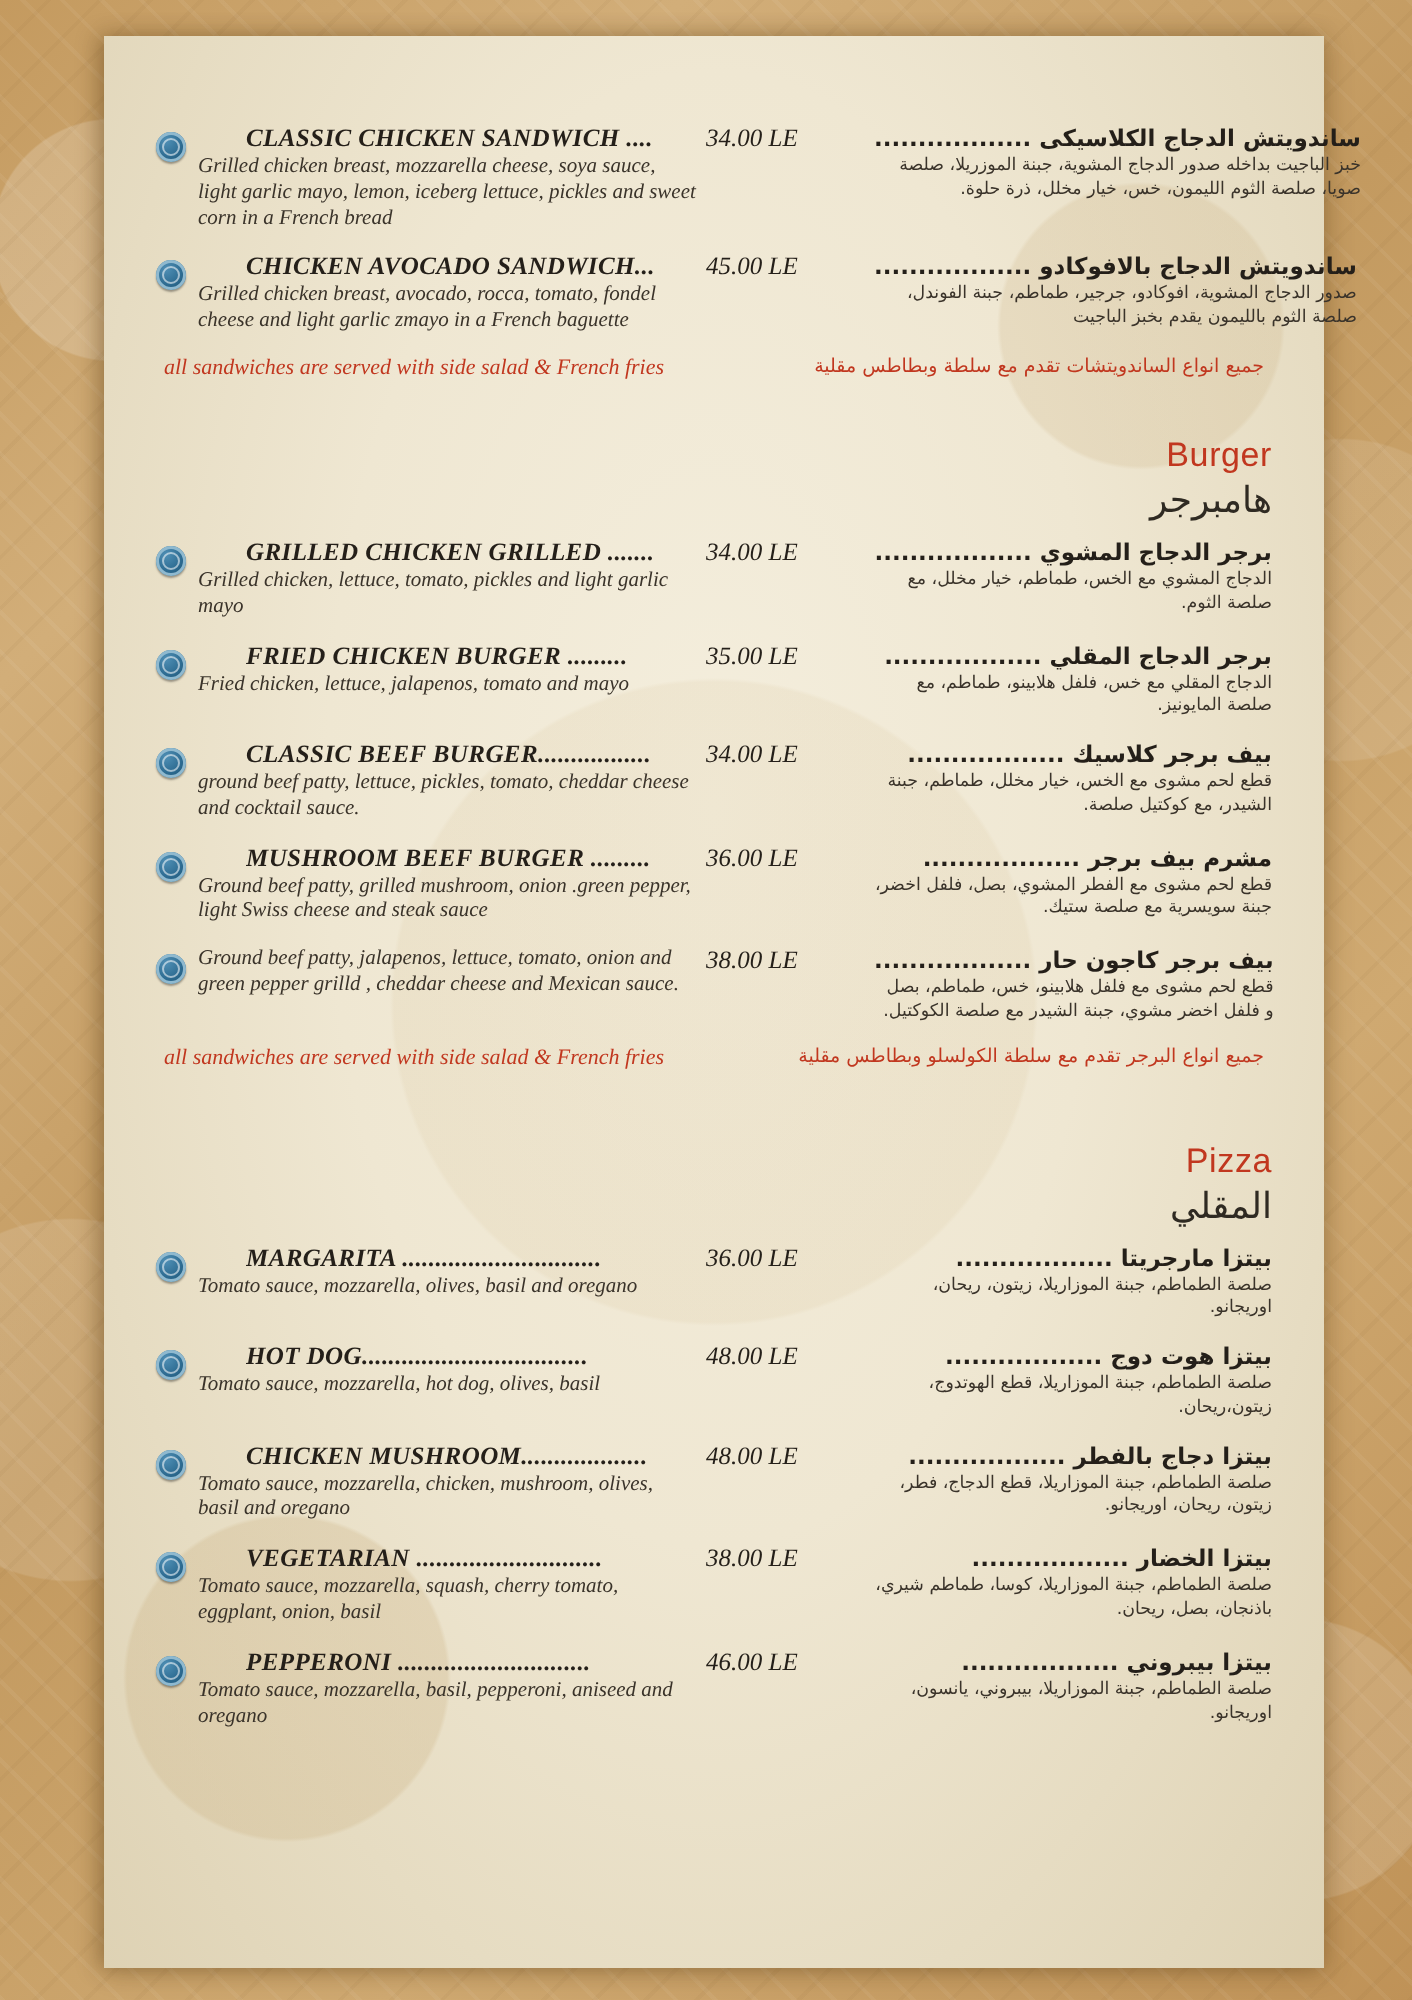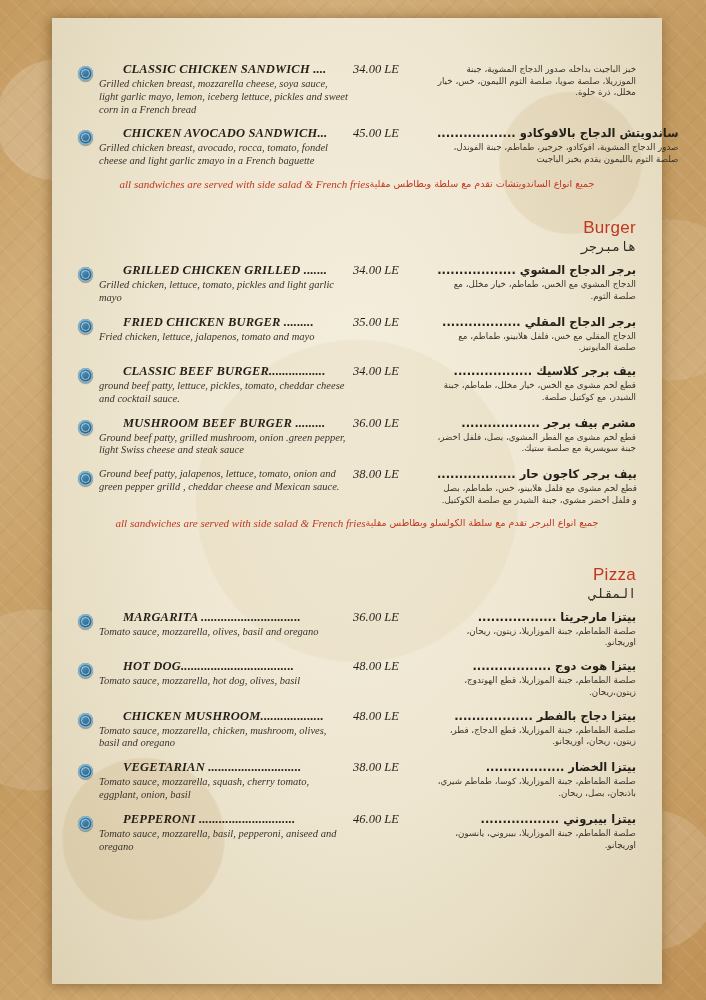--- a/index.html
+++ b/index.html
@@ -42,22 +42,22 @@
   }
   .content{position:relative;padding:44px 26px 10px 26px;}
 
   
   .section-head{text-align:right;margin:10px 0 8px 0;}
   .section-head .en{
     font-family:"Liberation Sans", sans-serif;
     font-size:17px;color:#c1371f;letter-spacing:.3px;
   }
   .section-head .ar{
-    font-family:Liberation Mono, monospace;
-    font-size:13px;color:#2f2a22;margin-top:1px;letter-spacing:2px;
+    font-family:Liberation Serif, serif;
+    font-size:18px;color:#2f2a22;margin-top:1px;letter-spacing:2px;
     direction:rtl;
   }
 
   
   .item{display:flex;align-items:flex-start;margin:0 0 10px 0;}
   .bullet{
     flex:0 0 auto;width:15px;height:15px;margin:4px 6px 0 0;border-radius:50%;
     background:radial-gradient(circle at 35% 30%, #4f8fb5 0%, #2d6b91 55%, #184b68 100%);
     box-shadow:0 0 0 1.5px #8fb9cf inset, 0 1px 1px rgba(0,0,0,.35);
     position:relative;
@@ -84,21 +84,21 @@
   .ar-col{flex:1 1 auto;text-align:right;direction:rtl;padding-left:6px;}
   .ar-name{
     font-family:"DejaVu Sans", sans-serif;
     font-size:11.5px;font-weight:bold;color:#241f19;white-space:nowrap;overflow:hidden;
   }
   .ar-desc{
     font-family:"DejaVu Sans", sans-serif;
     font-size:8.7px;line-height:1.35;color:#3a332a;margin-top:2px;
   }
   .note{
-    display:flex;justify-content:center;align-items:center;
+    display:flex;justify-content:space-between;align-items:center;
     margin:6px 0 4px 0;padding:0 4px;
   }
   .note .en{
     font-family:"Liberation Serif", serif;font-style:italic;font-size:11px;color:#c1371f;
   }
   .note .ar{
     font-family:"DejaVu Sans", sans-serif;font-size:9.5px;color:#c1371f;direction:rtl;
   }
   .gap{height:14px;}
   .gap-lg{height:22px;}
@@ -112,20 +112,21 @@
   <div class="content" id="content">
       <div class="section">
         <div class="item">
           <span class="bullet"></span>
           <div class="en-col">
             <div class="en-name">CLASSIC CHICKEN SANDWICH  ....</div>
             <div class="en-desc">Grilled chicken breast, mozzarella cheese, soya sauce, light garlic mayo, lemon, iceberg lettuce, pickles and sweet corn in a French bread</div>
           </div>
           <div class="price">34.00 LE</div>
           <div class="ar-col">
+            <div class="ar-name">ساندويتش الدجاج الكلاسيكى ..................</div>
             <div class="ar-desc">خبز الباجيت بداخله صدور الدجاج المشوية، جبنة الموزريلا، صلصة صويا، صلصة الثوم الليمون، خس، خيار مخلل، ذرة حلوة.</div>
           </div>
         </div>
         <div class="item">
           <span class="bullet"></span>
           <div class="en-col">
             <div class="en-name">CHICKEN AVOCADO SANDWICH...</div>
             <div class="en-desc">Grilled chicken breast, avocado, rocca, tomato, fondel cheese and light garlic zmayo in a French baguette</div>
           </div>
           <div class="price">45.00 LE</div>

